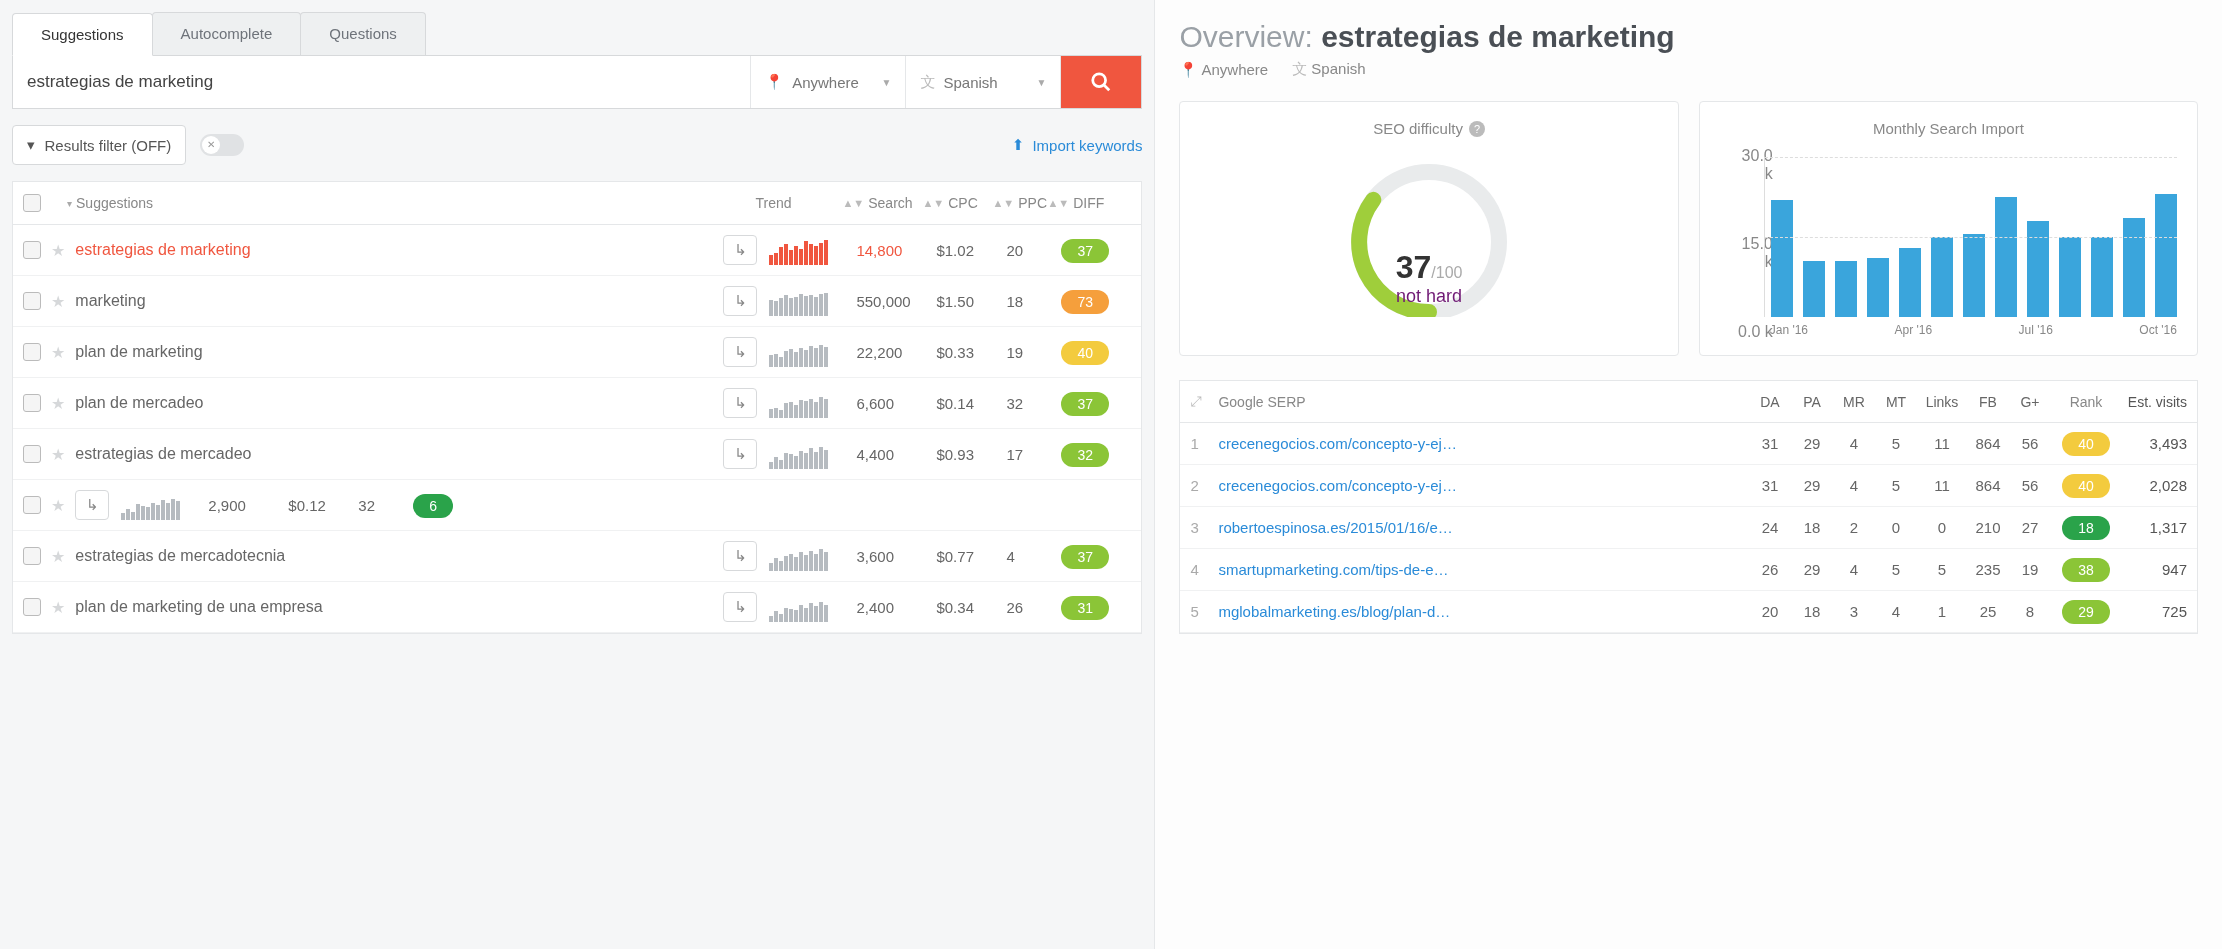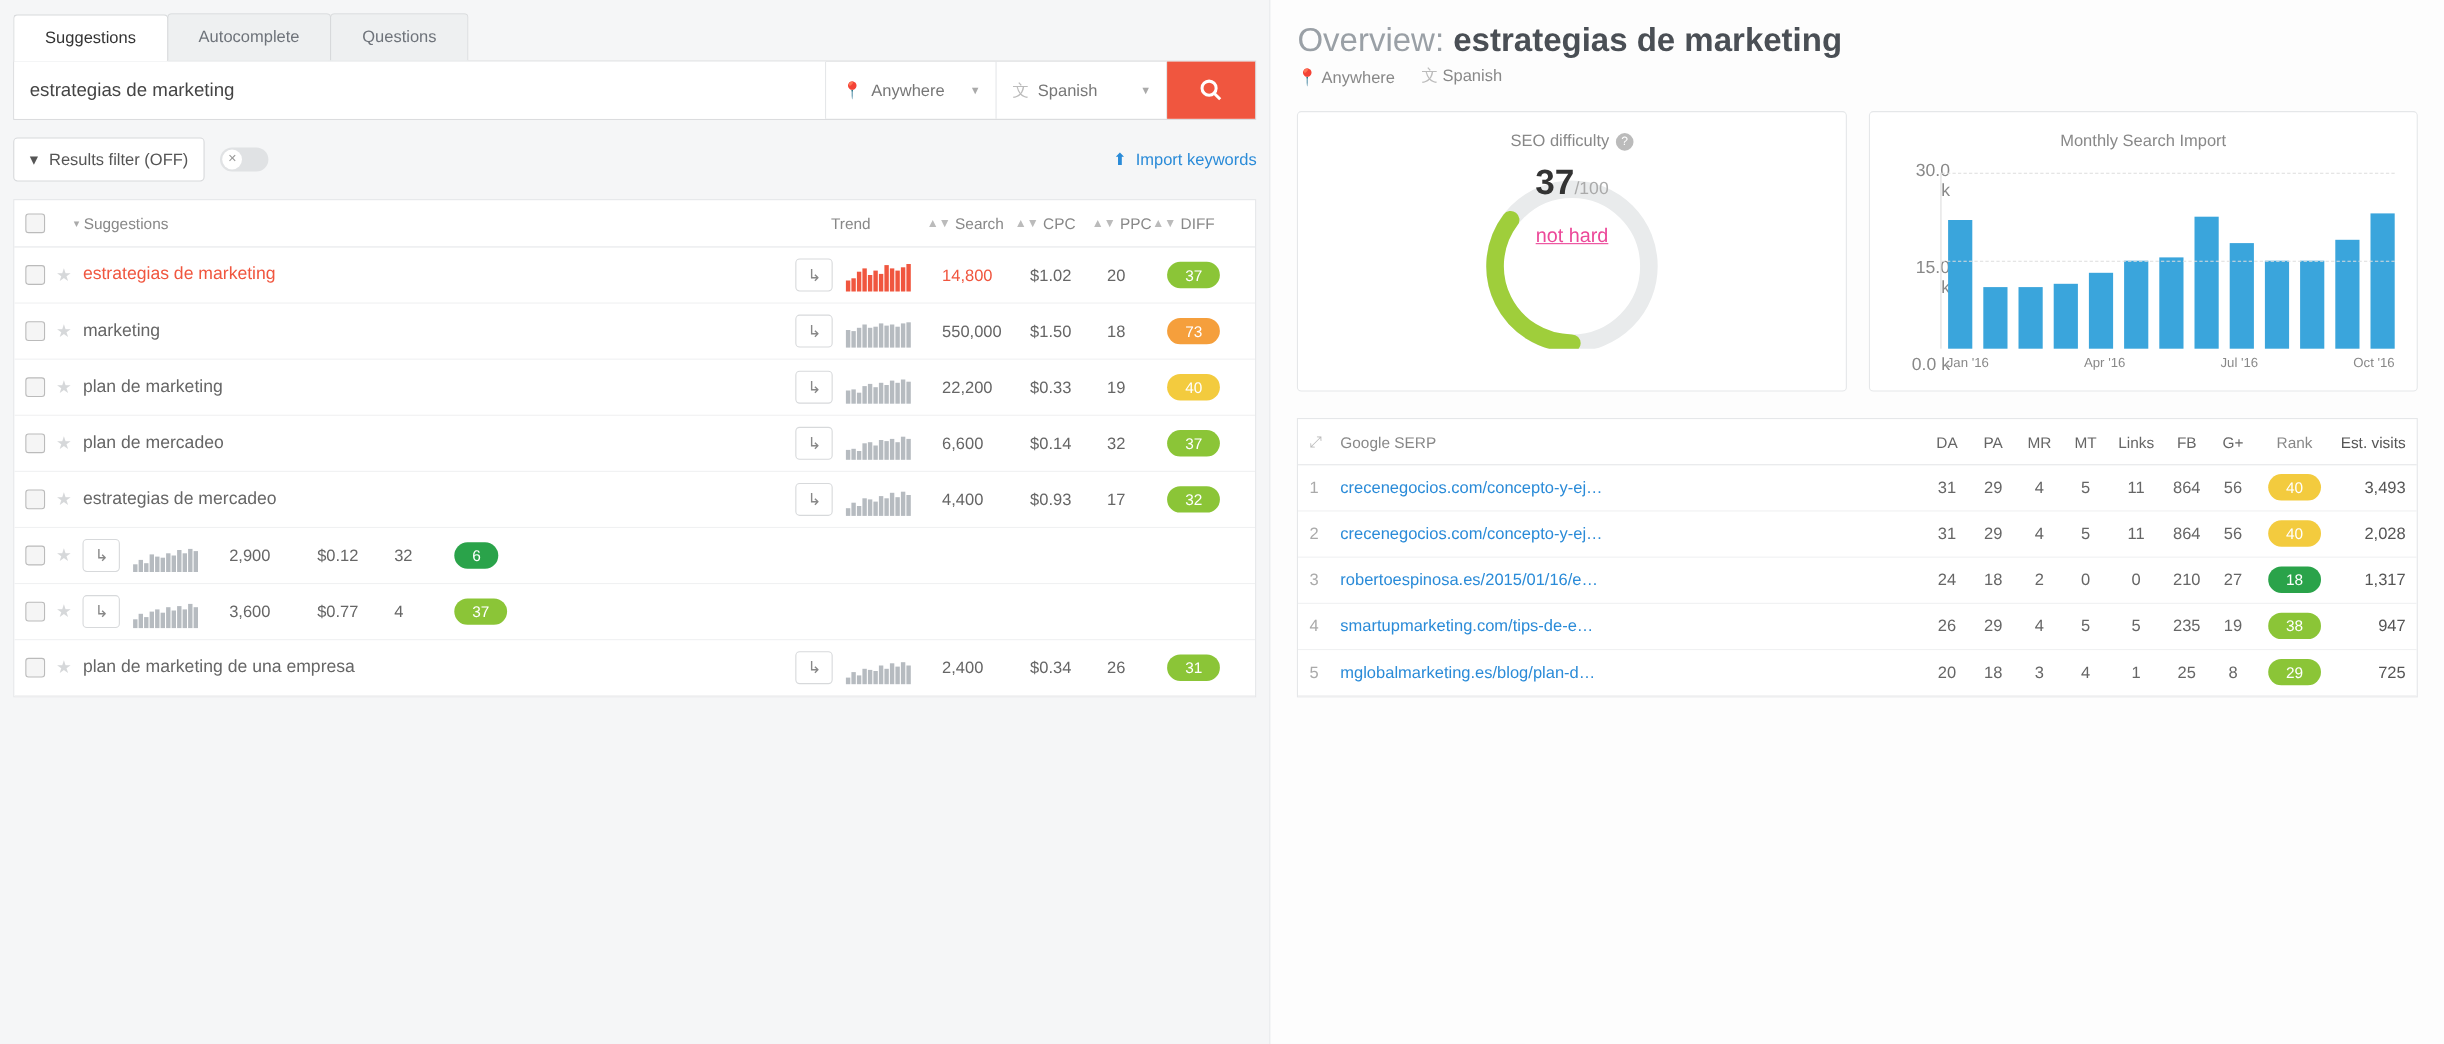--- a/index.html
+++ b/index.html
@@ -112,24 +112,24 @@
   .pill.yellow { background:#f3cb3e;}
   
   .overview-title { font-size:30px; color:#9aa0a6;}
   .overview-title .term { color:#4a4f55; font-weight:700;}
   .meta { color:#888; margin-top:6px; display:flex; gap:24px; align-items:center;}
   .cards { display:flex; gap:20px; margin-top:22px;}
   .card { flex:1; border:1px solid #e5e7e9; border-radius:4px; padding:14px; background:#fff; text-align:center;}
   .card h4 { font-weight:400; color:#888; font-size:15px; margin:4px 0 10px; display:flex; gap:6px; justify-content:center; align-items:center;}
   
   .gauge-wrap { position:relative; width:210px; height:160px; margin:0 auto;}
-  .gauge-center { position:absolute; top:0; left:0; right:0; bottom:0; display:flex; flex-direction:column; align-items:center; justify-content:flex-start;}
+  .gauge-center { position:absolute; top:0; left:0; right:0; bottom:0; display:flex; flex-direction:column; align-items:center; justify-content:flex-end;}
   .gauge-center .big { font-size:32px; font-weight:700; color:#333;}
   .gauge-center .slim { font-size:16px; color:#aaa;}
-  .gauge-center .label { font-size:18px; color:#ec4899; margin-top:20px;text-decoration:underline;}
+  .gauge-center .label { font-size:18px; color:#701a75; margin-top:0;}
   
   .bar-chart { padding:10px 6px 4px;}
   .bars-area { display:flex; align-items:flex-end; height:160px; gap:10px; border-left:1px solid #ddd; padding-left:6px; position:relative;}
   .bars-area::before { content:""; position:absolute; left:0; right:0; top:0; border-top:1px dashed #ddd;}
   .bars-area::after { content:""; position:absolute; left:0; right:0; top:50%; border-top:1px dashed #ddd;}
   .bar { background:#3aa5dc; flex:1; }
   .y-labels { position:absolute; left:-44px; top:0; bottom:0; display:flex; flex-direction:column; justify-content:space-between; text-align:right; width:40px; color:#888; font-size:16px;margin-left:19px;}
   .x-labels { display:flex; justify-content:space-between; padding:6px 0 0 6px; color:#888; font-size:12px;}
   
   .serp { margin-top:24px; border:1px solid #e5e7e9; background:#fff;}
@@ -361,20 +361,21 @@
             <span style="height:63%"></span>
           </div>
     <div class="cell search" style="width:80px">2,900</div>
     <div class="cell">$0.12</div>
     <div class="cell" style="width:55px">32</div>
     <div style="width:70px"><span class="pill darkgreen">6</span></div>
   </div>
         <div class="row">
     <div class="chk"></div>
     <span class="star">★</span>
+    <span class="kw ">estrategias de mercadotecnia</span>
     <div class="icon-btn">↳</div>
     <div class="spark ">
             <span style="height:28%"></span>
             <span style="height:42%"></span>
             <span style="height:32%"></span>
             <span style="height:50%"></span>
             <span style="height:56%"></span>
             <span style="height:46%"></span>
             <span style="height:62%"></span>
             <span style="height:54%"></span>

